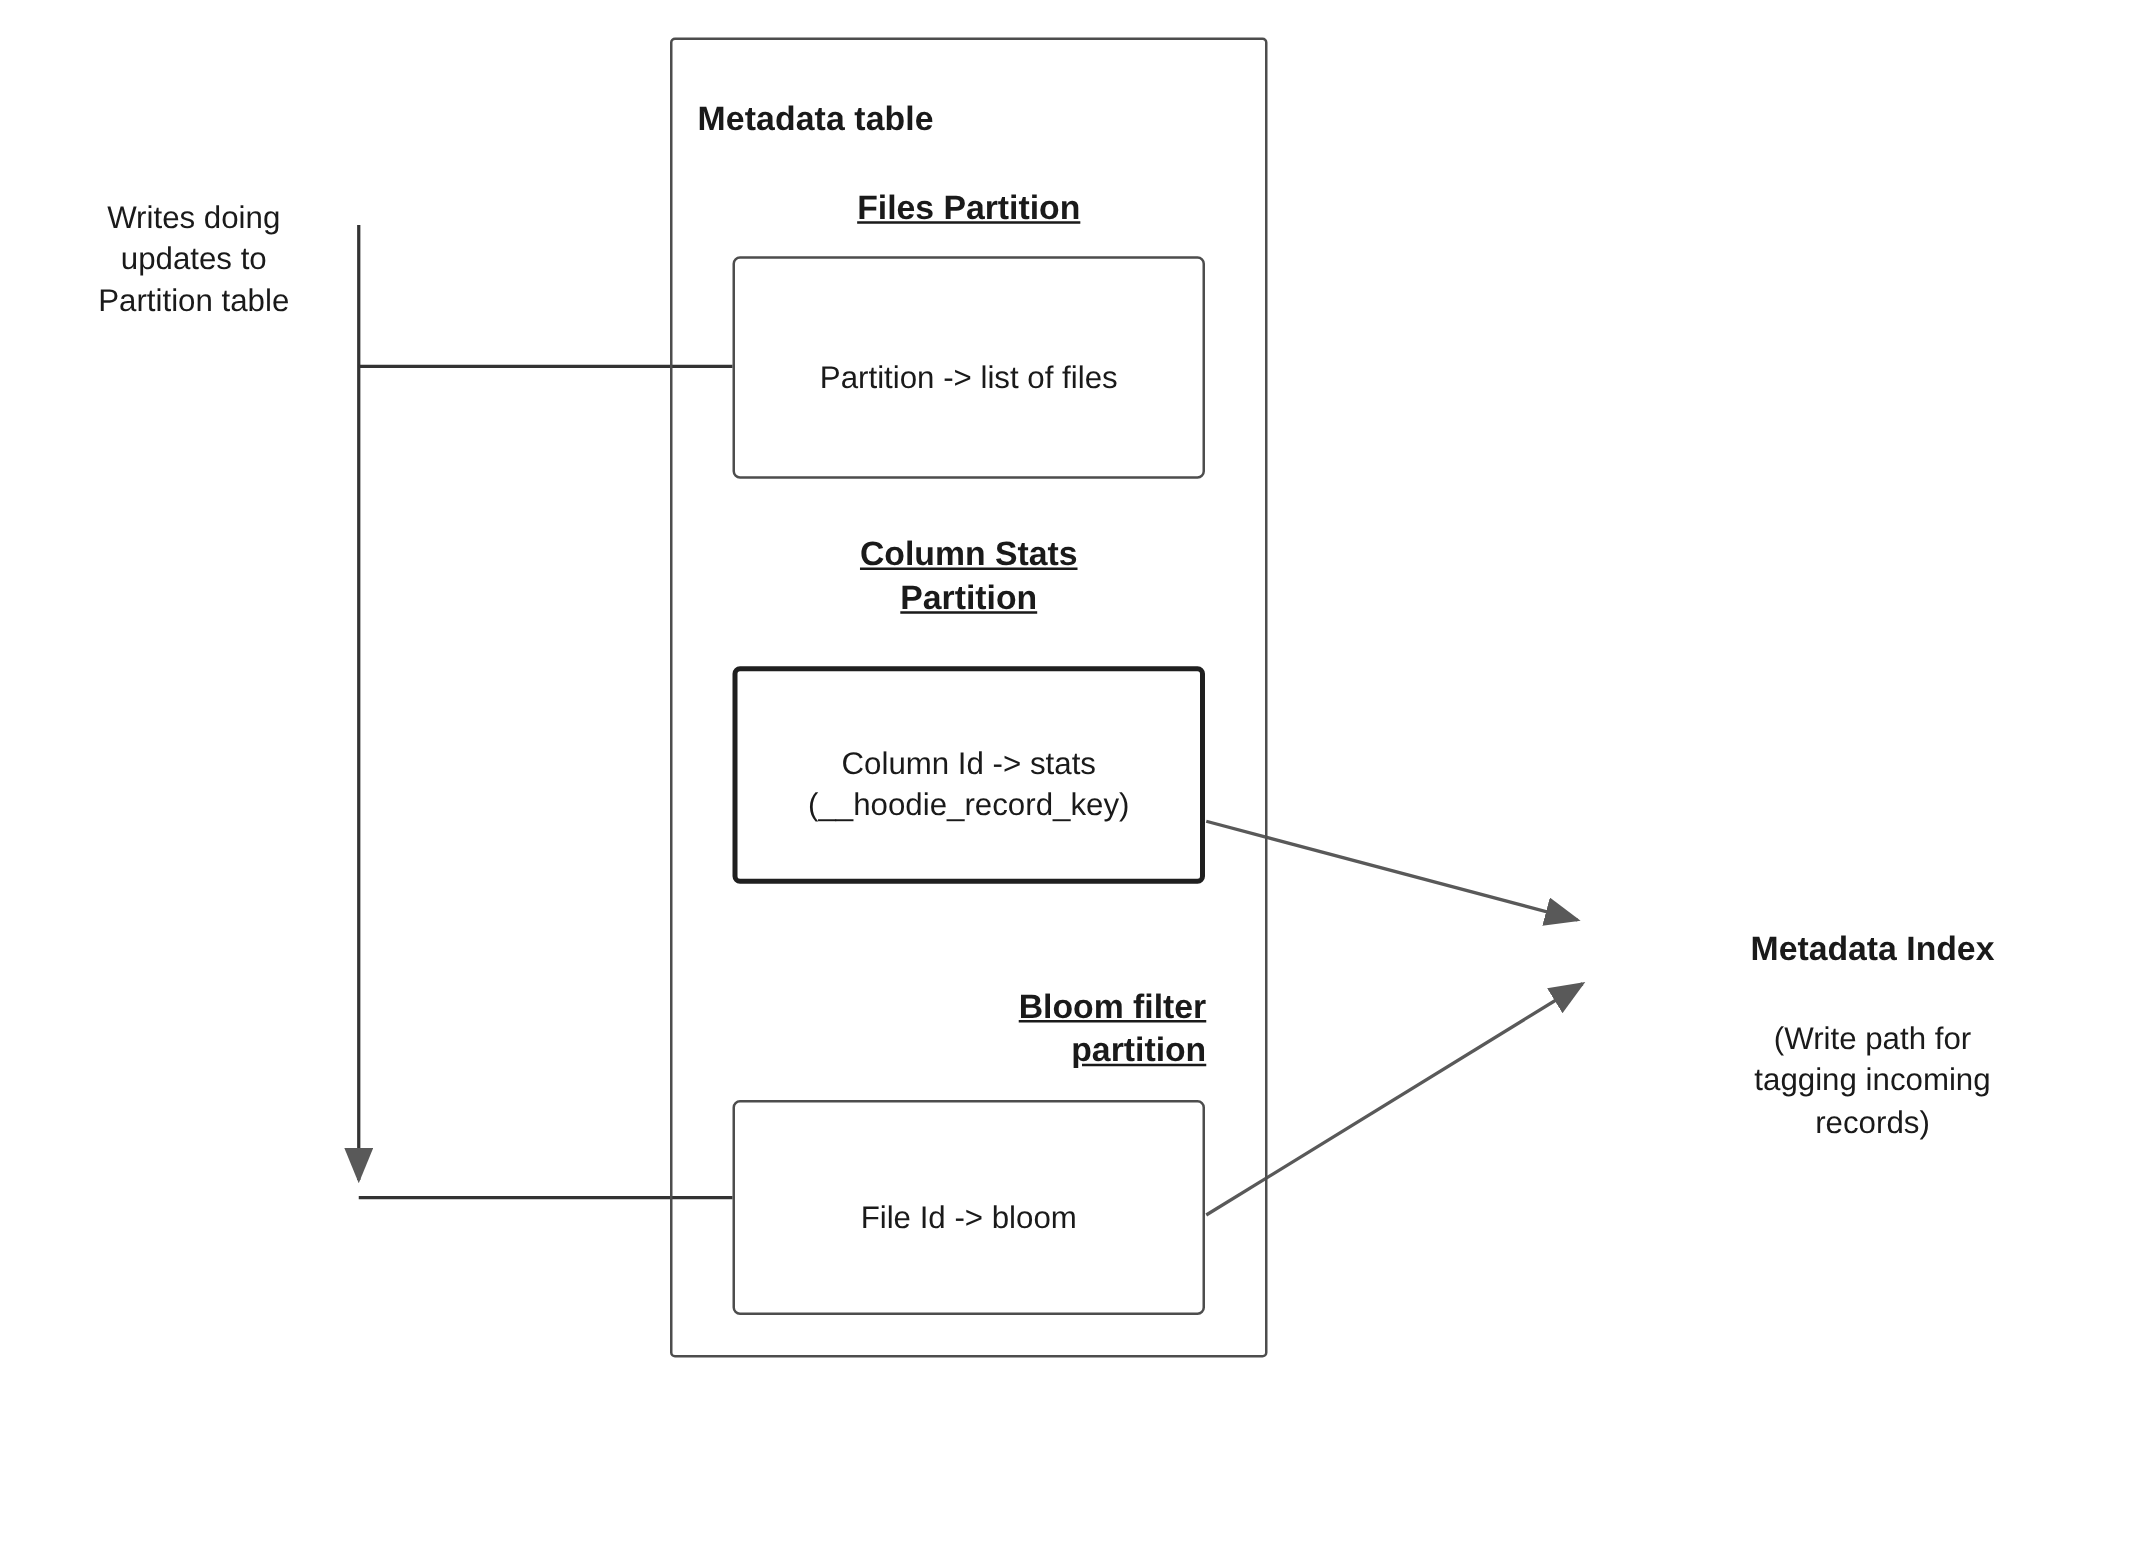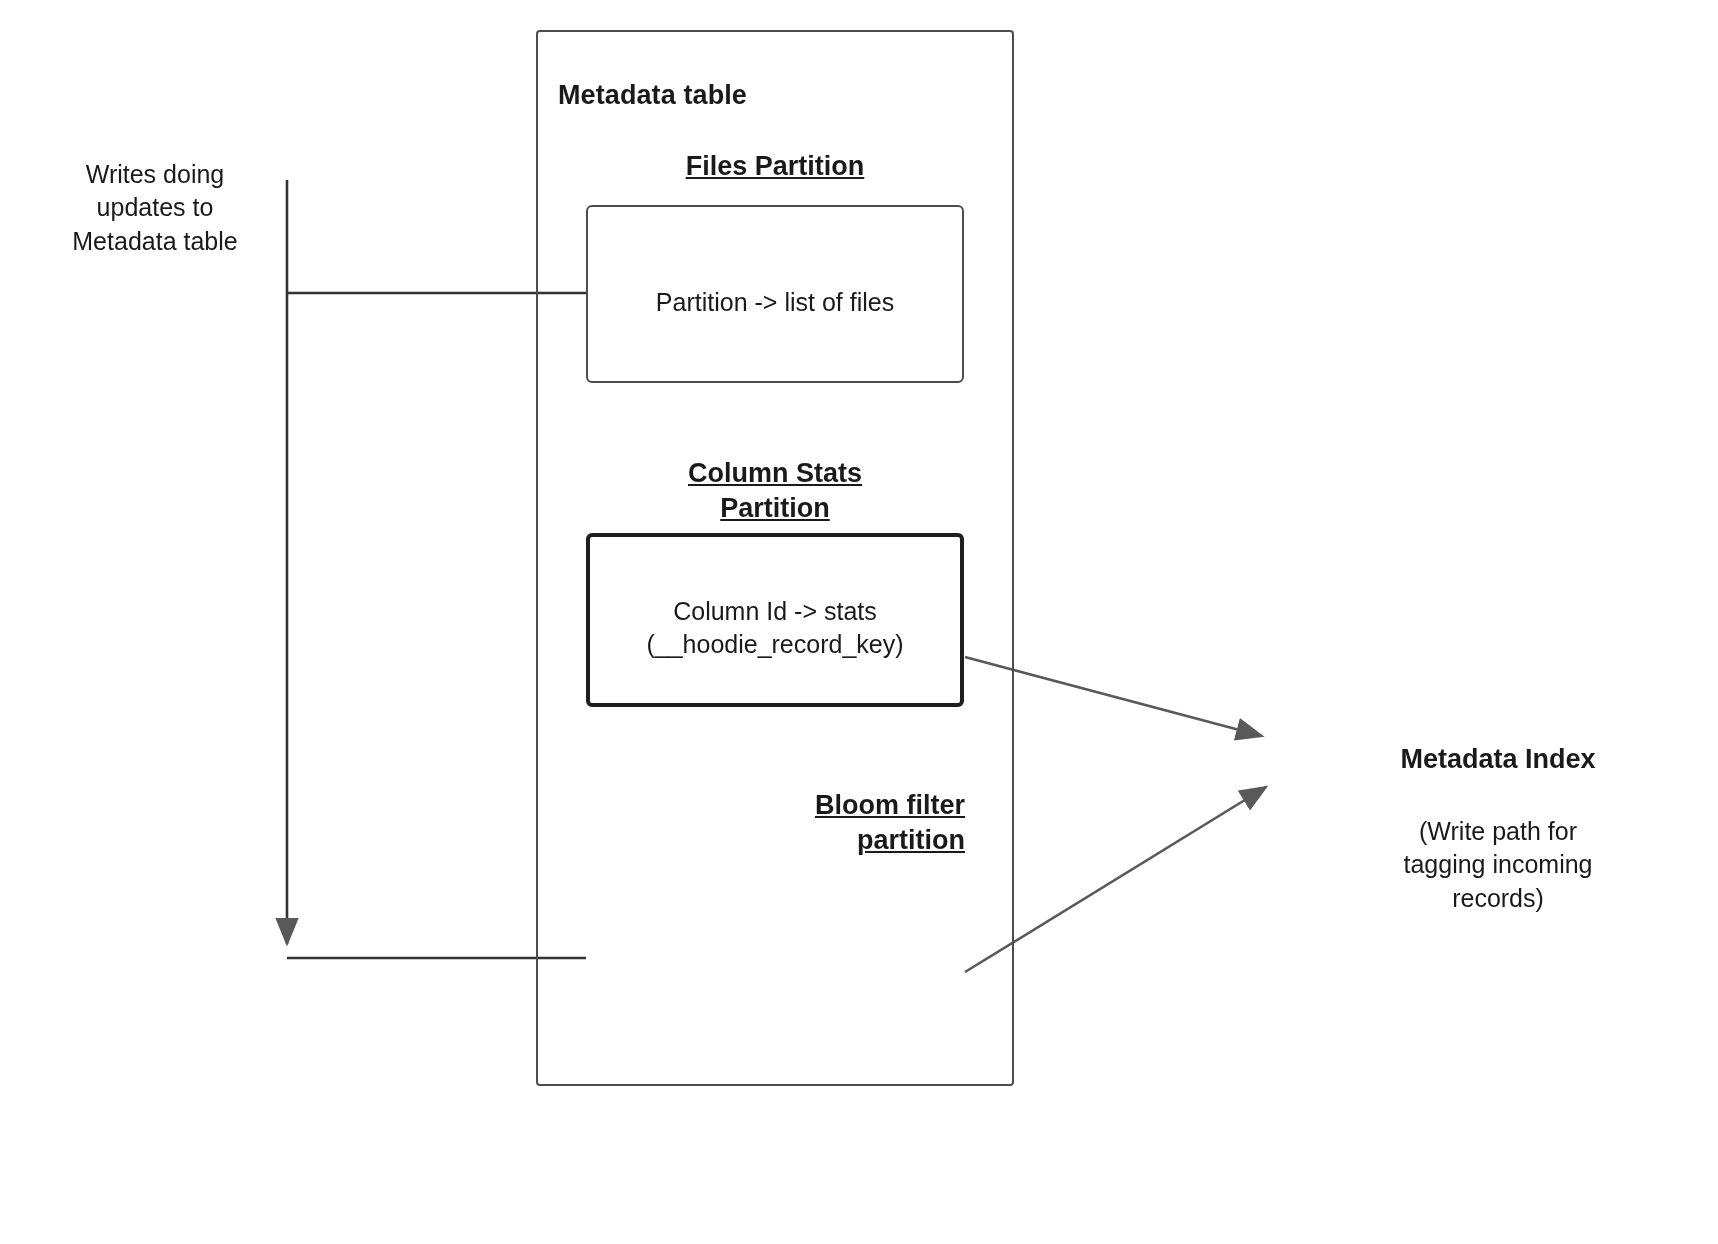--- a/index.html
+++ b/index.html
@@ -92,21 +92,21 @@
     color: #1a1a1a;
     margin-top: 16px;
   }
 
   
   #files-box   { left: 586px; top: 205px;  width: 378px; height: 178px; }
   #colstats-box{ left: 586px; top: 533px;  width: 378px; height: 174px; }
   #bloom-box   { left: 586px; top: 880px;  width: 378px; height: 172px; }
 
   #files-title    { left: 585px; top: 149px; }
-  #colstats-title { left: 585px; top: 456px; }
+  #colstats-title { left: 585px; top: 426px; }
   #bloom-title    { left: 585px; top: 788px; text-align: right; }
 
   
   #writes-note {
     left: 10px;
     top: 158px;
     width: 290px;
     font-size: 25px;
     line-height: 1.33;
   }
@@ -150,39 +150,42 @@
 
     <path d="M287,958 L586,958" stroke="#333333" stroke-width="2.6" fill="none"></path>
 
     <path d="M965,657 L1262,736" stroke="#595959" stroke-width="2.6" fill="none" marker-end="url(#arrowhead)"></path>
 
     <path d="M965,972 L1266,787" stroke="#595959" stroke-width="2.6" fill="none" marker-end="url(#arrowhead)"></path>
   </svg>
 
   <div class="txt" id="writes-note">Writes doing
 updates to
-Metadata table</div>
+Partition table</div>
 
   <div class="outer-box"></div>
 
   <div class="outer-title">Metadata table</div>
 
   <div class="section-title" id="files-title">Files Partition</div>
   <div class="inner-box" id="files-box">
     <span class="inner-label">Partition -&gt; list of files</span>
   </div>
 
   <div class="section-title" id="colstats-title">Column Stats
 Partition</div>
   <div class="inner-box thick" id="colstats-box">
     <span class="inner-label">Column Id  -&gt; stats
 (__hoodie_record_key)</span>
   </div>
 
   <div class="section-title" id="bloom-title">Bloom filter
 partition</div>
+  <div class="inner-box" id="bloom-box">
+    <span class="inner-label">File Id -&gt; bloom</span>
+  </div>
 
   <div class="txt" id="mi-note">(Write path for
 tagging incoming
 records)</div>
   <div class="txt" id="mi-title">Metadata Index</div>
 
 </div>
 
 </body></html>

